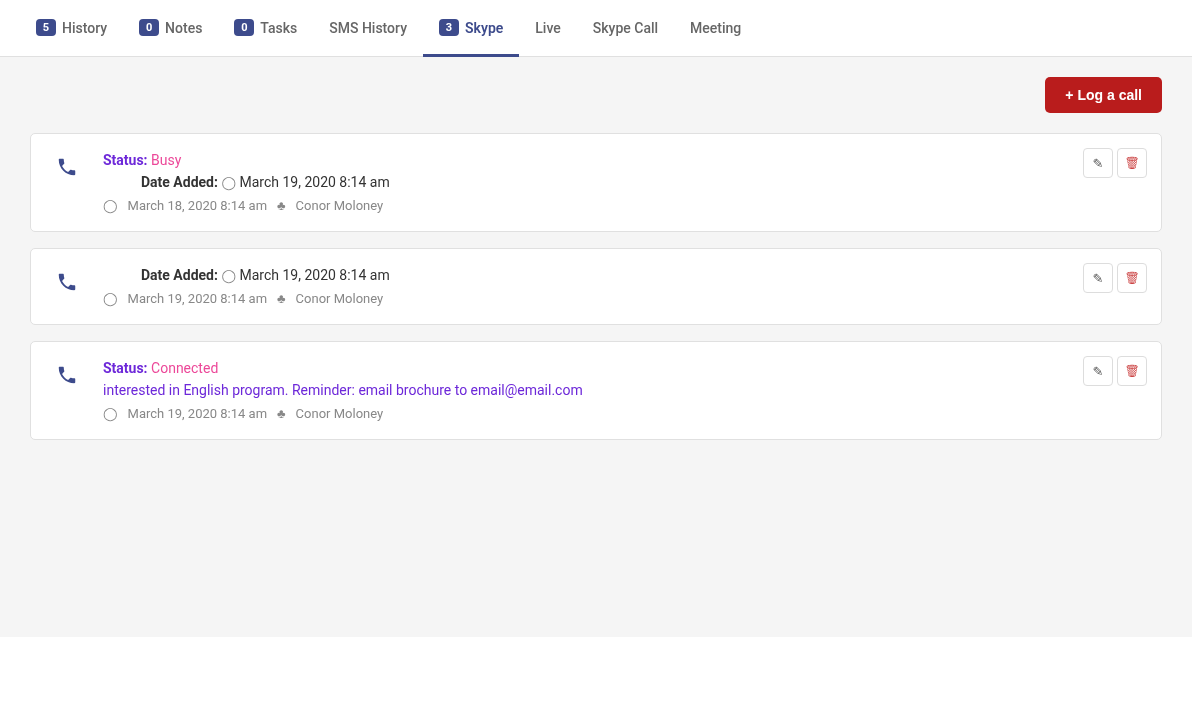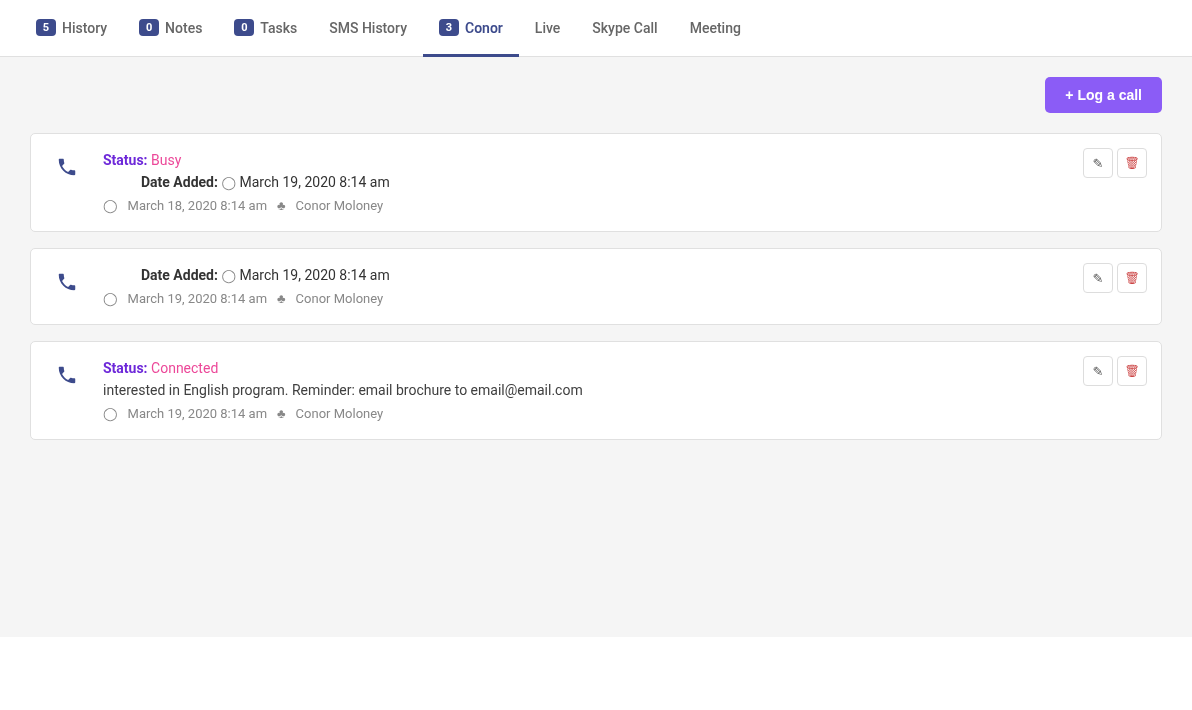--- a/index.html
+++ b/index.html
@@ -69,21 +69,21 @@
     }
 
     
     .action-bar {
       display: flex;
       justify-content: flex-end;
       margin-bottom: 20px;
     }
 
     .btn-log-call {
-      background: #8b5cf6;
+      background: #b91c1c;
       color: #fff;
       border: none;
       border-radius: 5px;
       padding: 10px 20px;
       font-size: 14px;
       font-weight: 600;
       cursor: pointer;
       display: flex;
       align-items: center;
       gap: 6px;
@@ -138,21 +138,21 @@
       color: #333;
       padding-left: 38px;
     }
 
     .call-date-added .label {
       font-weight: 700;
     }
 
     .call-note {
       font-size: 14px;
-      color: #404040;
+      color: #6d28d9;
       margin-bottom: 8px;
     }
 
     .call-footer {
       display: flex;
       align-items: center;
       gap: 10px;
       color: #888;
       font-size: 13px;
     }
@@ -212,21 +212,21 @@
       </div>
       <div class="tab-item">
         <span class="tab-badge">0</span>
         <span>Tasks</span>
       </div>
       <div class="tab-item">
         <span>SMS History</span>
       </div>
       <div class="tab-item active">
         <span class="tab-badge">3</span>
-        <span>Conor</span>
+        <span>Skype</span>
       </div>
       <div class="tab-item">
         <span>Live</span>
       </div>
       <div class="tab-item">
         <span>Skype Call</span>
       </div>
       <div class="tab-item">
         <span>Meeting</span>
       </div>

